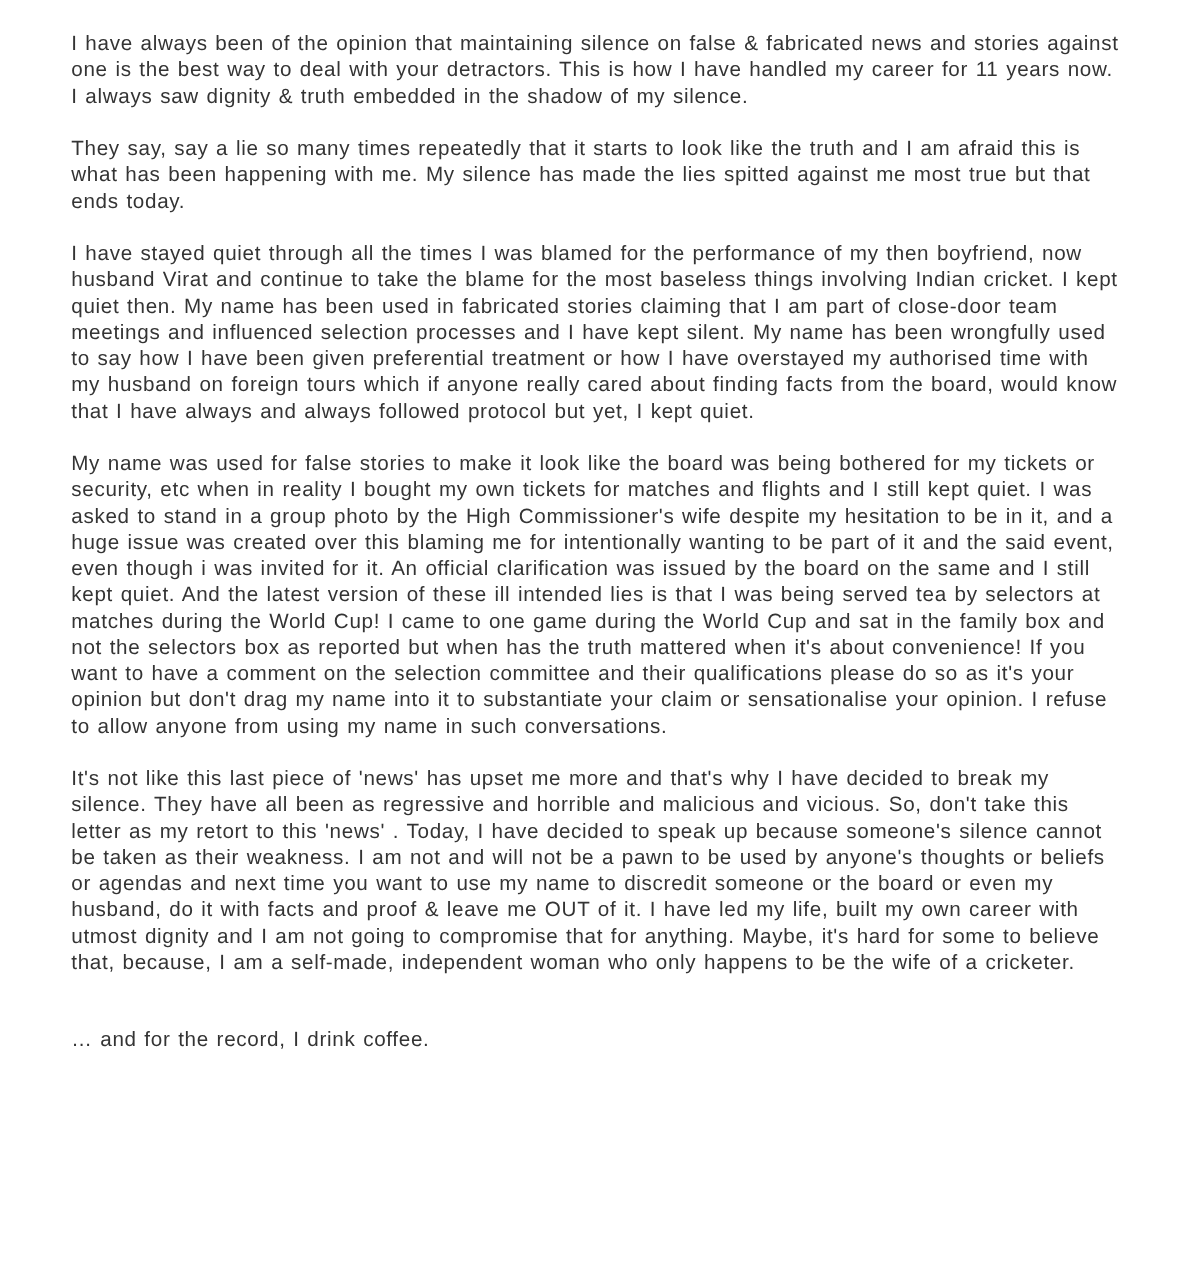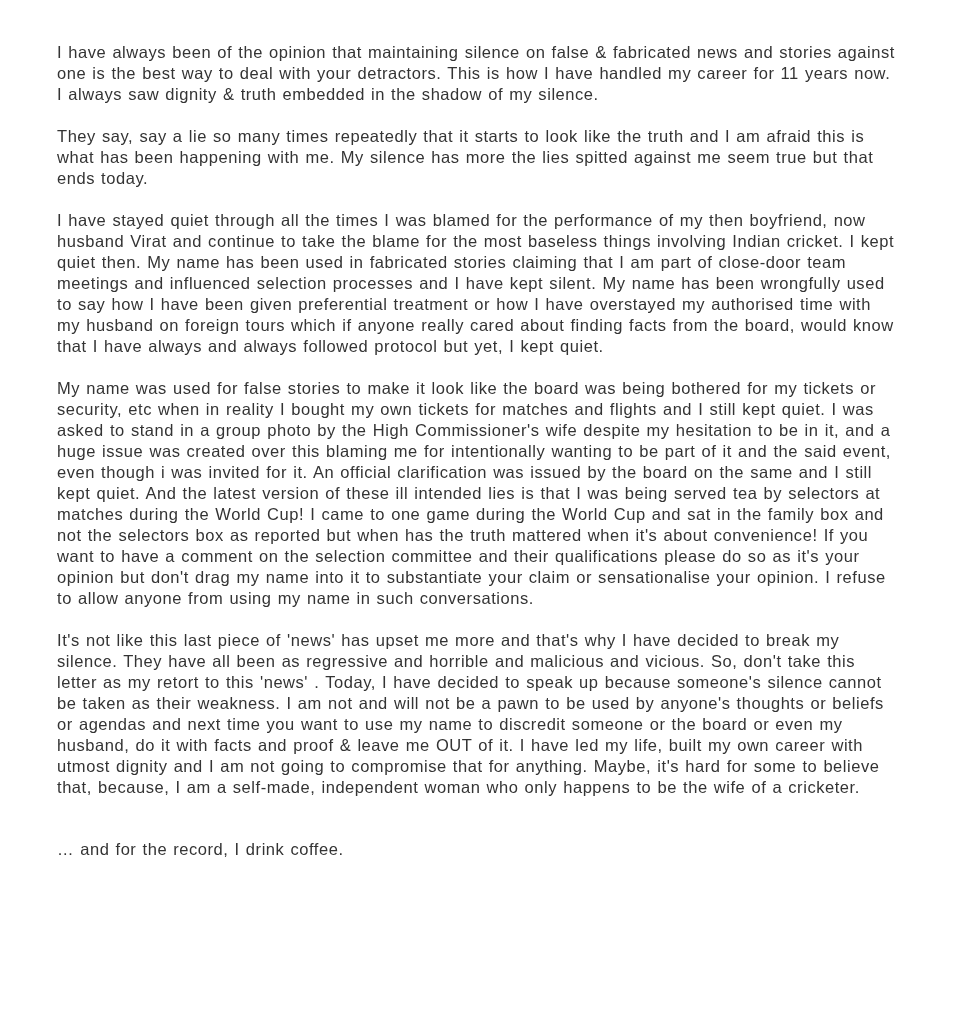--- a/index.html
+++ b/index.html
@@ -11,21 +11,21 @@
     width: 953px;
     height: 1024px;
     overflow: hidden;
     font-family: "Liberation Sans", sans-serif;
   }
   .page {
     box-sizing: border-box;
     width: 839px;
     height: 1024px;
     background: #ffffff;
-    padding: 42px 58px 0 57px;
+    padding: 25px 58px 0 57px;
   }
   .para {
     margin: 0 0 21px 0;
     width: 838px;
     font-size: 16.5px;
     line-height: 21px;
     letter-spacing: 0.55px;
     font-weight: 400;
     color: #343434;
     text-align: left;
@@ -34,18 +34,18 @@
   .para:last-child {
     margin-bottom: 0;
     margin-top: 41px;
   }
 </style>
 </head>
 <body>
 
 <div class="page">
   <p class="para">I have always been of the opinion that maintaining silence on false &amp; fabricated news and stories against one is the best way to deal with your detractors. This is how I have handled my career for 11 years now. I always saw dignity &amp; truth embedded in the shadow of my silence.</p>
-  <p class="para">They say, say a lie so many times repeatedly that it starts to look like the truth and I am afraid this is what has been happening with me. My silence has more the lies spitted against me seem true but that ends today.</p>
+  <p class="para">They say, say a lie so many times repeatedly that it starts to look like the truth and I am afraid this is what has been happening with me. My silence has made the lies spitted against me most true but that ends today.</p>
   <p class="para">I have stayed quiet through all the times I was blamed for the performance of my then boyfriend, now husband Virat and continue to take the blame for the most baseless things involving Indian cricket. I kept quiet then. My name has been used in fabricated stories claiming that I am part of close-door team meetings and influenced selection processes and I have kept silent. My name has been wrongfully used to say how I have been given preferential treatment or how I have overstayed my authorised time with my husband on foreign tours which if anyone really cared about finding facts from the board, would know that I have always and always followed protocol but yet, I kept quiet.</p>
   <p class="para">My name was used for false stories to make it look like the board was being bothered for my tickets or security, etc when in reality I bought my own tickets for matches and flights and I still kept quiet. I was asked to stand in a group photo by the High Commissioner's wife despite my hesitation to be in it, and a huge issue was created over this blaming me for intentionally wanting to be part of it and the said event, even though i was invited for it. An official clarification was issued by the board on the same and I still kept quiet. And the latest version of these ill intended lies is that I was being served tea by selectors at matches during the World Cup! I came to one game during the World Cup and sat in the family box and not the selectors box as reported but when has the truth mattered when it's about convenience! If you want to have a comment on the selection committee and their qualifications please do so as it's your opinion but don't drag my name into it to substantiate your claim or sensationalise your opinion. I refuse to allow anyone from using my name in such conversations.</p>
   <p class="para">It's not like this last piece of 'news' has upset me more and that's why I have decided to break my silence. They have all been as regressive and horrible and malicious and vicious. So, don't take this letter as my retort to this 'news' . Today, I have decided to speak up because someone's silence cannot be taken as their weakness. I am not and will not be a pawn to be used by anyone's thoughts or beliefs or agendas and next time you want to use my name to discredit someone or the board or even my husband, do it with facts and proof &amp; leave me OUT of it. I have led my life, built my own career with utmost dignity and I am not going to compromise that for anything. Maybe, it's hard for some to believe that, because, I am a self-made, independent woman who only happens to be the wife of a cricketer.</p>
   <p class="para">… and for the record, I drink coffee.</p>
 </div>
 
 </body></html>

